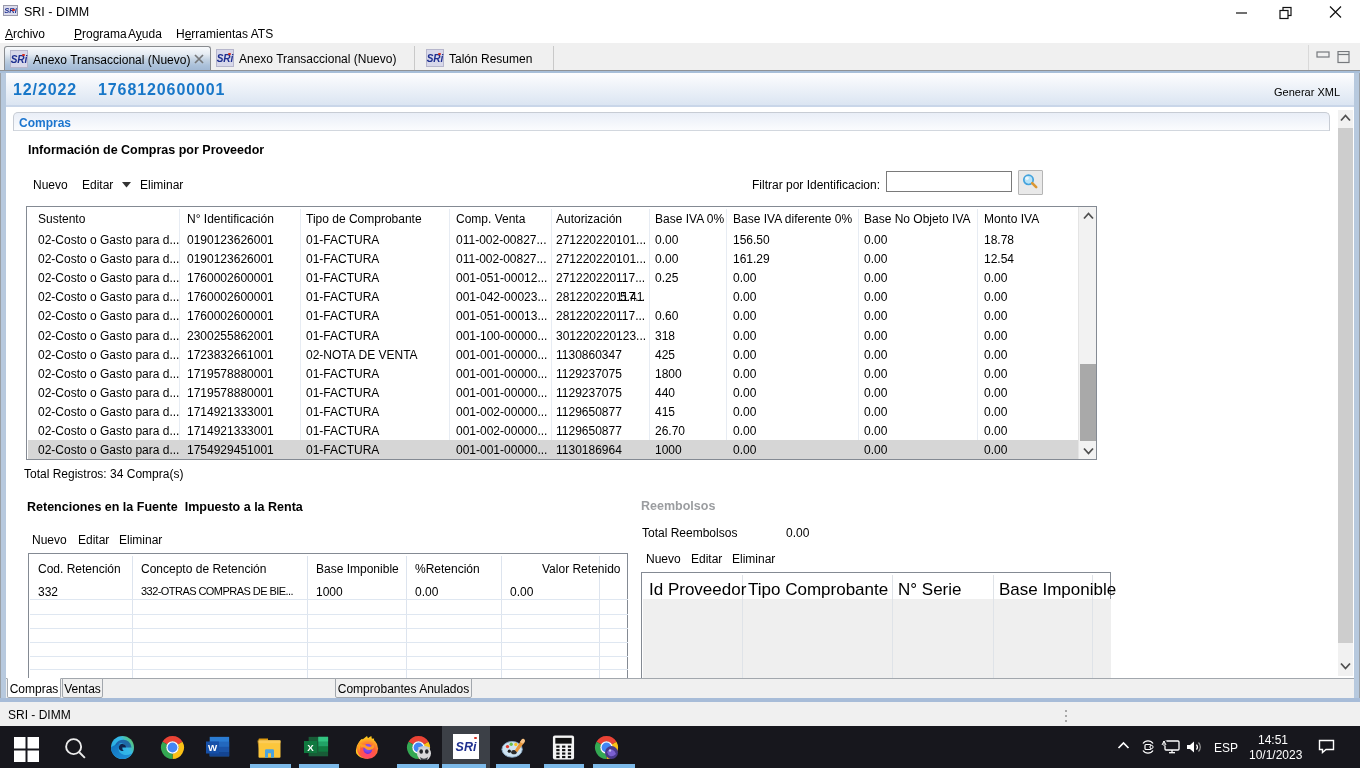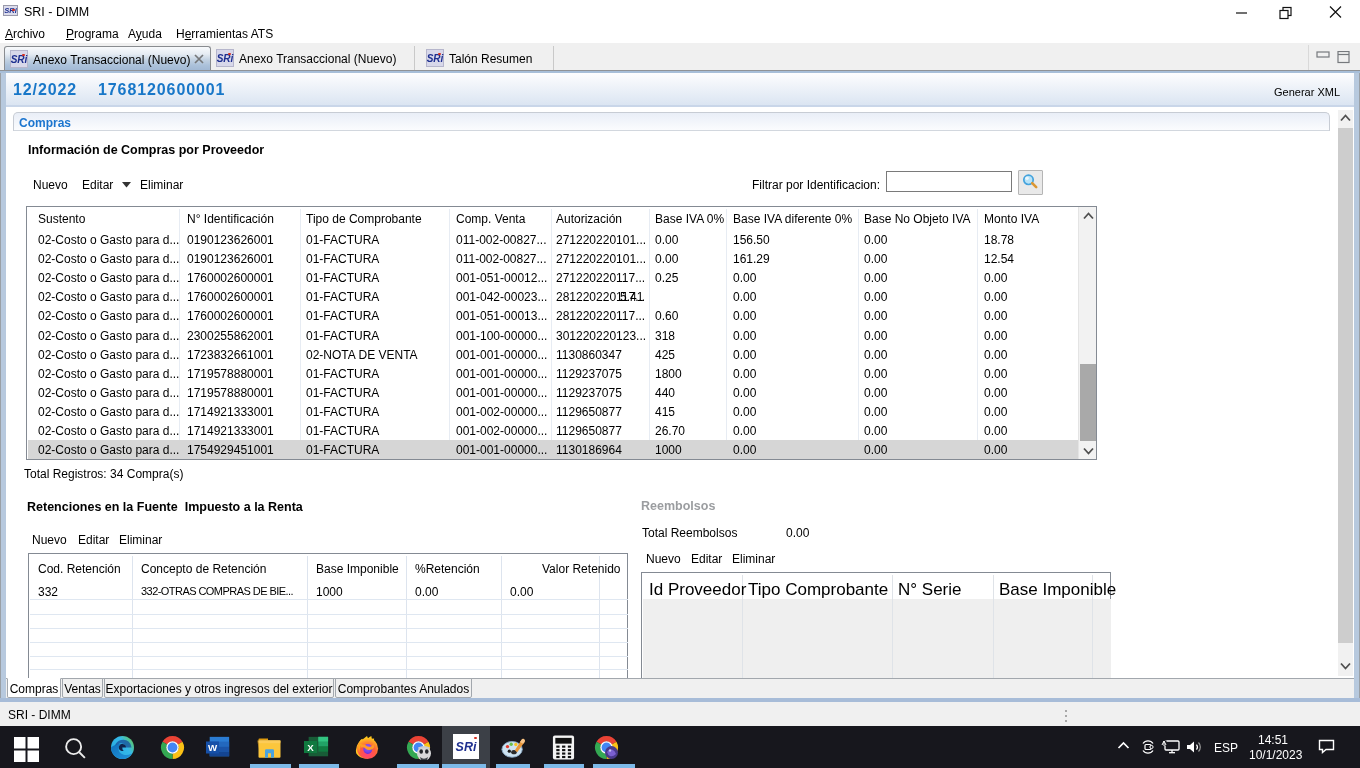--- a/index.html
+++ b/index.html
@@ -112,21 +112,21 @@
   <svg class="abs" style="left:1233px;top:3px;" width="120" height="17" viewBox="0 0 120 17">
     <line x1="3" y1="10" x2="14" y2="10" stroke="#111" stroke-width="1.2"></line>
     <rect x="50" y="4.5" width="8" height="8" fill="none" stroke="#111" stroke-width="1.2"></rect>
     <rect x="47" y="7.5" width="8" height="8" fill="#fff" stroke="#111" stroke-width="1.2"></rect>
     <path d="M97 3.5 L108 14.5 M108 3.5 L97 14.5" stroke="#111" stroke-width="1.2"></path>
   </svg>
 </div>
 
 <div class="abs" id="menubar">
   <span class="menu-item" style="left:5px;"><u>A</u>rchivo</span>
-  <span class="menu-item" style="left:66px;"><u>P</u>rograma</span>
+  <span class="menu-item" style="left:74px;"><u>P</u>rograma</span>
   <span class="menu-item" style="left:128px;">A<u>y</u>uda</span>
   <span class="menu-item" style="left:176px;">H<u>e</u>rramientas ATS</span>
 </div>
 
 <div class="abs" id="tabstrip">
   <div class="tab" id="tab1">
     <div class="ticon sri-badge" style="background:#d8d8ea;border:1px solid #b6b6cc;font-size:9px;">SRi</div>
     <div class="tlabel">Anexo Transaccional (Nuevo)</div>
     <svg style="position:absolute;right:6px;top:7px;" width="10" height="10" viewBox="0 0 10 10">
       <path d="M1 1 L9 9 M9 1 L1 9" stroke="#75777a" stroke-width="1.7"></path>
@@ -406,21 +406,20 @@
       </svg>
     <div class="thumb"></div>
     <svg style="position:absolute;left:2px;top:552px;" width="11" height="8">
         <path d="M1 1.5 L5.5 6.5 L10 1.5" stroke="#505050" stroke-width="1.8" fill="none"></path>
       </svg>
   </div>
 
   <div id="btabs">
     <div class="btab" style="left:1px;width:54px;" id="btab-active">Compras</div>
     <div class="btab" style="left:56px;width:41px;">Ventas</div>
-    <div class="btab" style="left:98px;width:230px;">Exportaciones y otros ingresos del exterior</div>
     <div class="btab" style="left:329px;width:137px;">Comprobantes Anulados</div>
   </div>
 </div>
 
 <div class="abs" id="bb1"></div>
 
 <div class="abs" id="statusbar">
     <span>SRI - DIMM</span>
     <i style="position:absolute;left:1065px;top:8px;width:2px;height:2px;background:#a8a8a8;"></i>
     <i style="position:absolute;left:1065px;top:13px;width:2px;height:2px;background:#a8a8a8;"></i>

